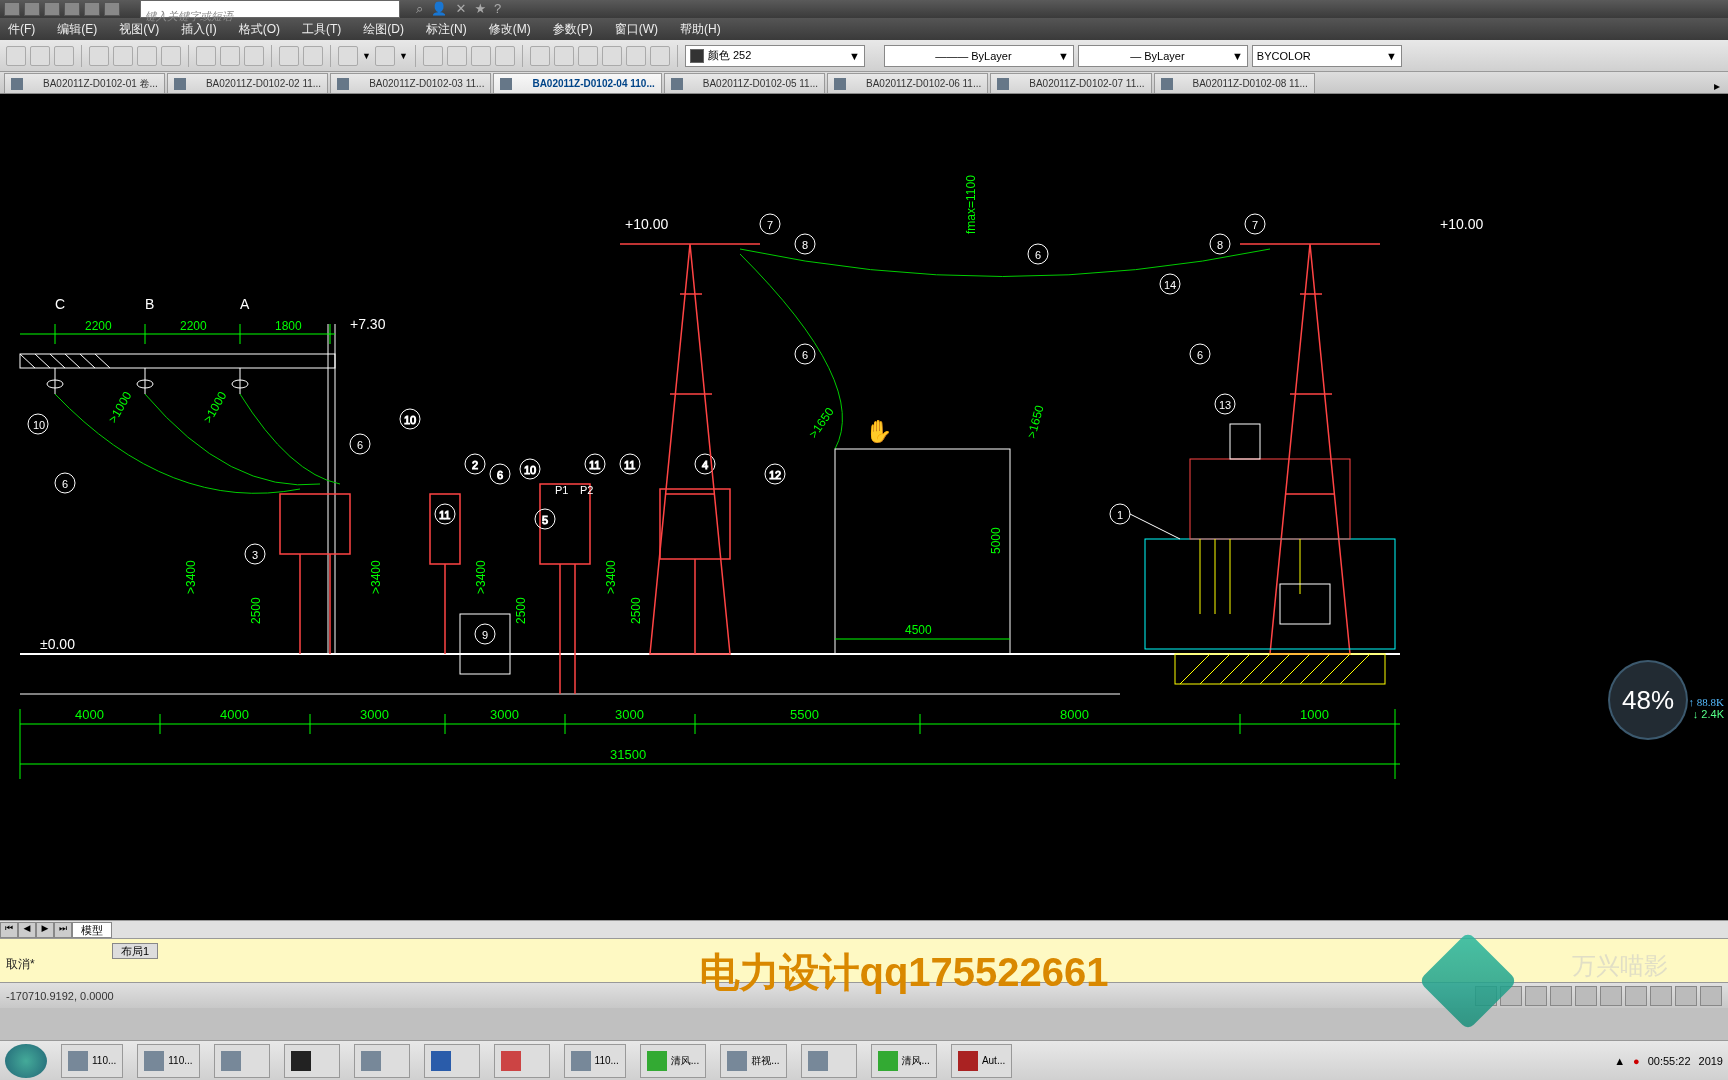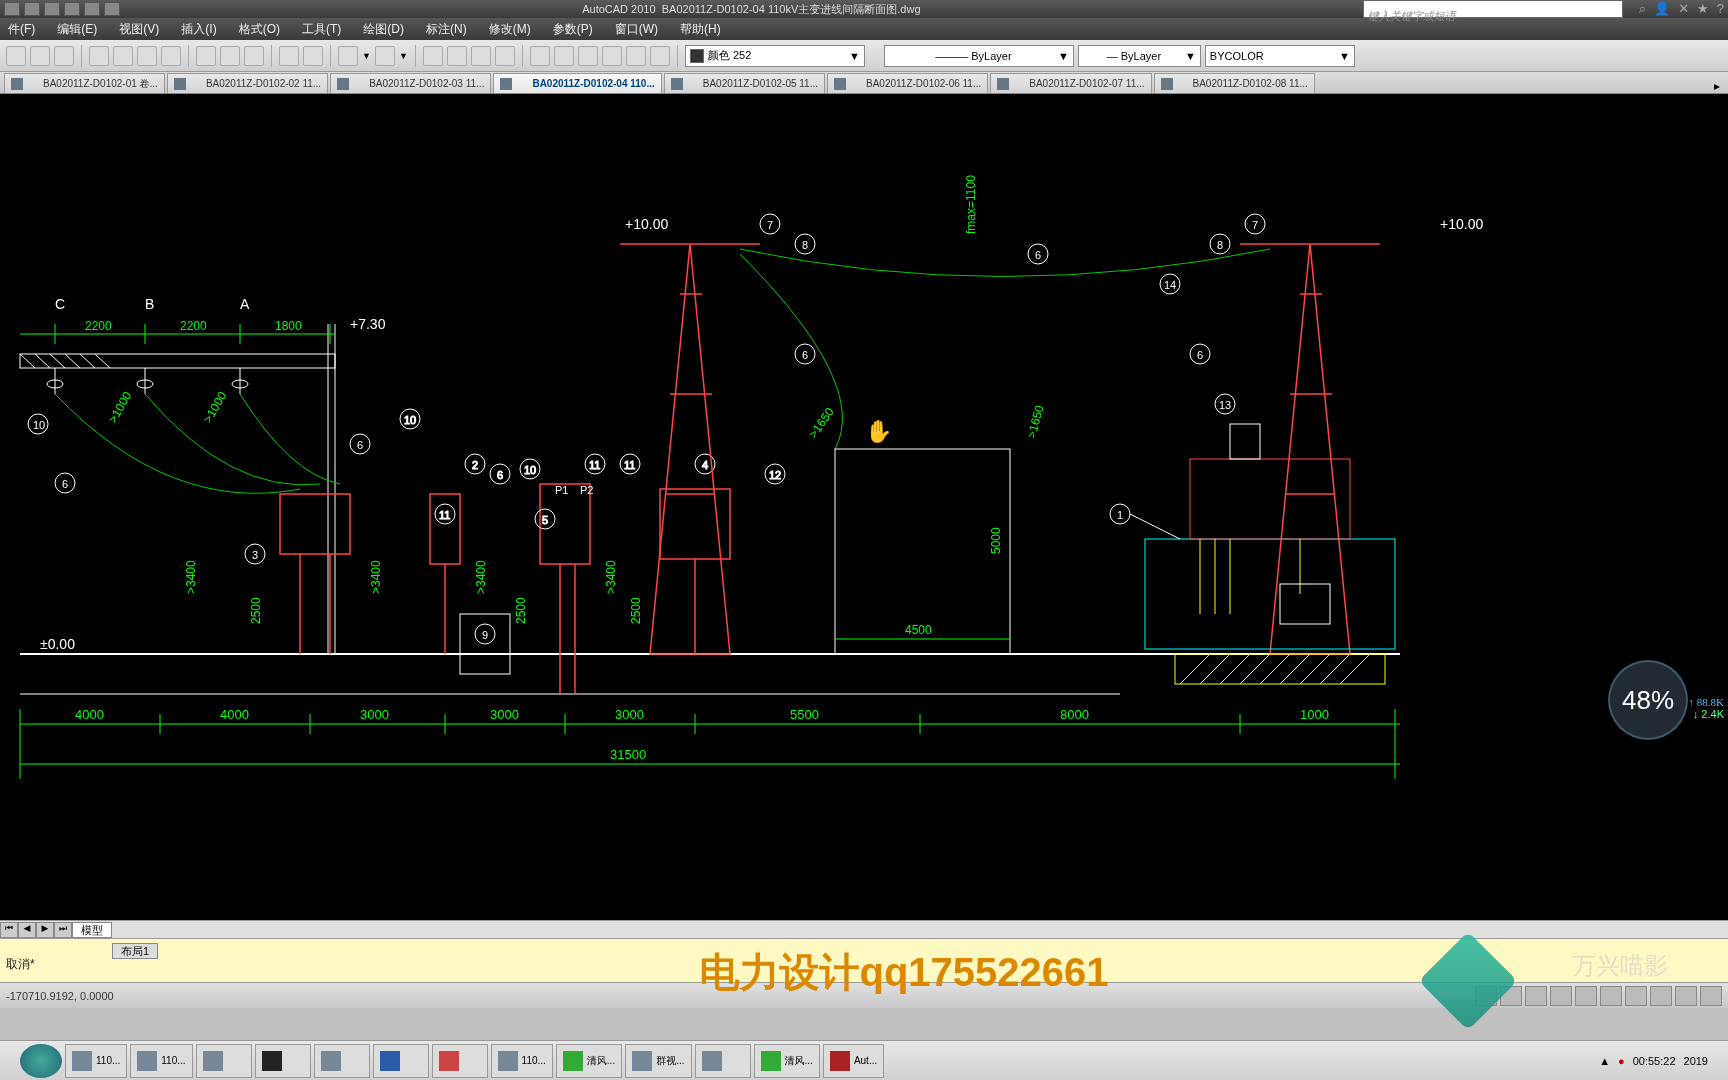--- a/index.html
+++ b/index.html
@@ -34,21 +34,21 @@
 .model-tab { padding: 0 8px; background: #fff; border: 1px solid #888; font-size: 11px; height: 16px; line-height: 14px; }
 .layout-tab { padding: 0 8px; background: #ddd; border: 1px solid #888; font-size: 11px; height: 16px; line-height: 14px; margin-top: 43px; }
 
 .cmd-area { height: 44px; background: #fef9c3; border-top: 1px solid #999; padding: 17px 6px; font-size: 12px; color: #222; }
 
 .status-bar { height: 26px; background: linear-gradient(#e0e0e0,#c8c8c8); border-top: 1px solid #999; display: flex; align-items: center; padding: 0 6px; font-size: 11px; color: #333; gap: 6px; }
 .status-coords { width: 200px; }
 .status-icons { display: flex; gap: 3px; margin-left: auto; }
 .status-icon { width: 22px; height: 20px; background: #bbb; border: 1px solid #888; }
 
-.taskbar { position: absolute; bottom: 0; left: 0; right: 0; height: 40px; background: linear-gradient(#e8e8e8,#d0d0d0); border-top: 1px solid #999; display: flex; align-items: center; padding: 0 20px; gap: 3px; }
+.taskbar { position: absolute; bottom: 0; left: 0; right: 0; height: 40px; background: linear-gradient(#e8e8e8,#d0d0d0); border-top: 1px solid #999; display: flex; align-items: center; padding: 0 5px; gap: 14px; }
 .start-btn { width: 42px; height: 34px; background: radial-gradient(circle,#4a9,#267); border-radius: 50%; }
 .task-item { height: 34px; min-width: 56px; background: #ddd; border: 1px solid #999; display: flex; align-items: center; padding: 0 6px; font-size: 10px; gap: 4px; }
 .task-item .ti-icon { width: 20px; height: 20px; background: #789; }
 .tray { margin-left: auto; display: flex; align-items: center; gap: 8px; font-size: 11px; }
 
 .watermark { position: absolute; bottom: 80px; left: 50%; transform: translateX(-50%); font-size: 40px; color: #d98800; font-weight: bold; font-family: SimHei, sans-serif; z-index: 100; margin-left: 40px; }
 .wm-logo { position: absolute; bottom: 64px; right: 210px; width: 100px; height: 80px; z-index: 99; opacity: 0.85; }
 .wm-logo .diamond { width: 70px; height: 70px; background: linear-gradient(135deg,#2ab9a0,#1a8e7a); transform: rotate(45deg); margin: 10px auto; border-radius: 8px; }
 .wm-text { position: absolute; bottom: 98px; right: 60px; font-size: 24px; color: rgba(200,200,200,0.55); font-family: SimHei; z-index: 99; }
 
@@ -59,23 +59,20 @@
 <body>
 
 <div class="title-bar">
   <div class="qat">
     <div class="icon"></div>
     <div class="icon"></div>
     <div class="icon"></div>
     <div class="icon"></div>
     <div class="icon"></div>
     <div class="icon"></div>
-  </div>
-  <div class="title-text">
-    <span>AutoCAD 2010</span>&nbsp;&nbsp;<span>BA02011Z-D0102-04 110kV主变进线间隔断面图.dwg</span>
   </div>
   <div class="search-area">
     <div class="search-box" title="键入关键字或短语"><span>键入关键字或短语</span></div>
     <div class="title-icons">
       <span>⌕</span>
       <span>👤</span>
       <span>✕</span>
       <span>★</span>
       <span>?</span>
     </div>
@@ -135,21 +132,21 @@
       <span style="display:flex;align-items:center;">
         <span class="color-swatch"></span>
         <span>颜色 252</span>
       </span>
       <span>▼</span>
     </div>
   <div class="tb-dropdown" style="width:190px;margin-left:15px;">
       <span style="flex:1;text-align:center;">——— <span>ByLayer</span></span>
       <span>▼</span>
     </div>
-  <div class="tb-dropdown" style="width:123px;">
+  <div class="tb-dropdown" style="width:170px;">
       <span style="flex:1;text-align:center;">— <span>ByLayer</span></span>
       <span>▼</span>
     </div>
   <div class="tb-dropdown" style="width:150px;">
       <span>BYCOLOR</span>
       <span>▼</span>
     </div>
 </div>
 
 <div class="doc-tabs">

